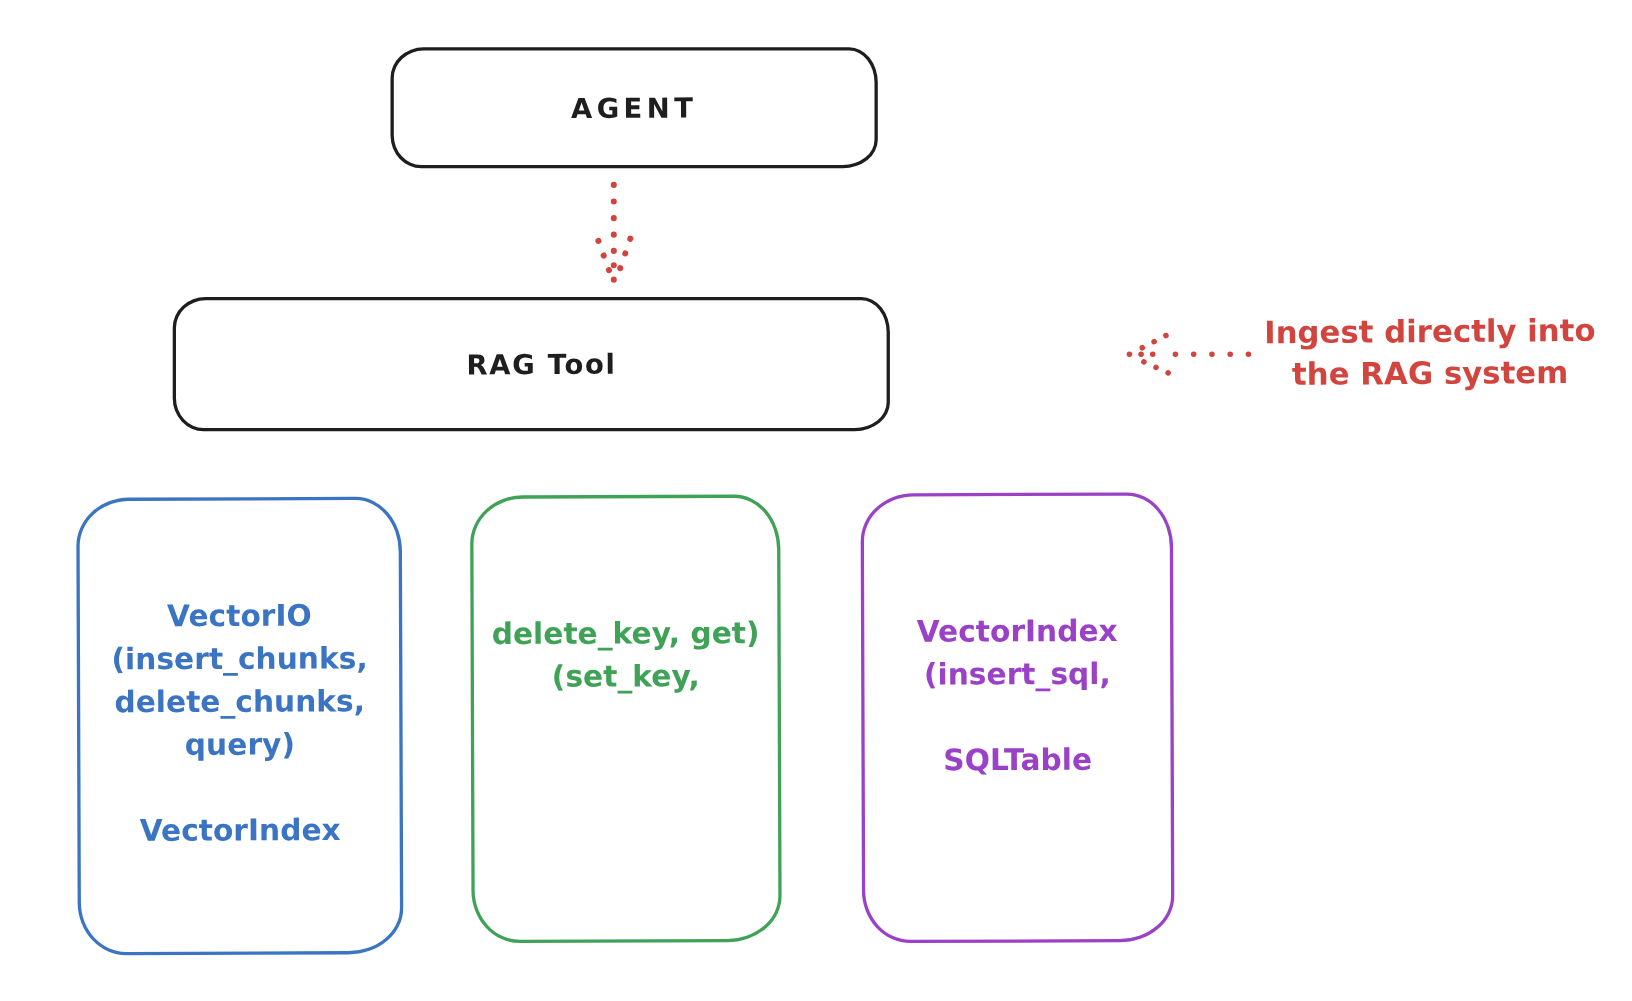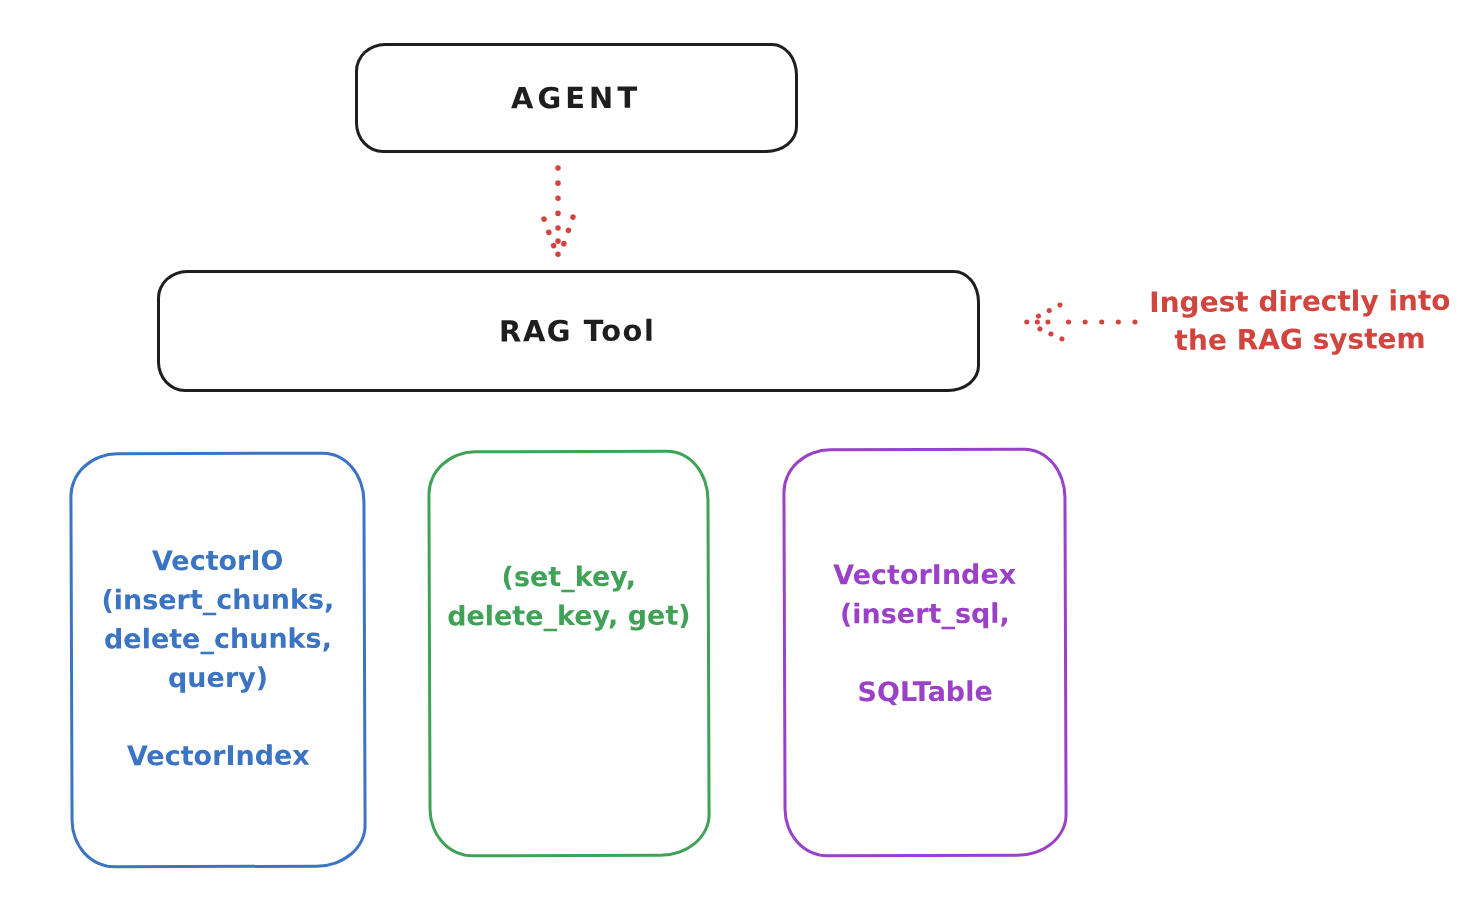--- a/index.html
+++ b/index.html
@@ -25,29 +25,29 @@
     box-sizing:border-box;
     display:flex;
     align-items:center;
     justify-content:center;
   }
   .node-black{
     border:3.5px solid var(--ink);
     border-radius:30px 26px 32px 28px / 28px 32px 26px 30px;
   }
   .node-label{
-    font-size:29px;
+    font-size:25px;
     font-weight:bold;
     color:var(--ink);
     letter-spacing:1.5px;
     transform:rotate(-0.3deg);
   }
   #agent-node{left:355px;top:43px;width:443px;height:110px;}
   #agent-node .node-label{letter-spacing:4px;}
-  #rag-node{left:157px;top:270px;width:823px;height:122px;padding-left:18px;}
+  #rag-node{left:157px;top:270px;width:652px;height:122px;padding-left:18px;}
 
   
   .component{
     position:absolute;
     background:var(--bg);
     box-sizing:border-box;
     border-radius:48px 42px 50px 44px / 44px 50px 42px 48px;
     text-align:center;
     font-size:27px;
     font-weight:bold;
@@ -130,22 +130,22 @@
 
   <div class="component" id="vector-node">
     <div>VectorIO</div>
     <div>(insert_chunks,</div>
     <div>delete_chunks,</div>
     <div>query)</div>
     <div class="index-label">VectorIndex</div>
   </div>
 
   <div class="component" id="keyvalue-node">
+    <div>delete_key, get)</div>
     <div>(set_key,</div>
-    <div>delete_key, get)</div>
   </div>
 
   <div class="component" id="relational-node">
     <div>VectorIndex</div>
     <div>(insert_sql,</div>
     <div class="index-label">SQLTable</div>
   </div>
 
 </div>
 

